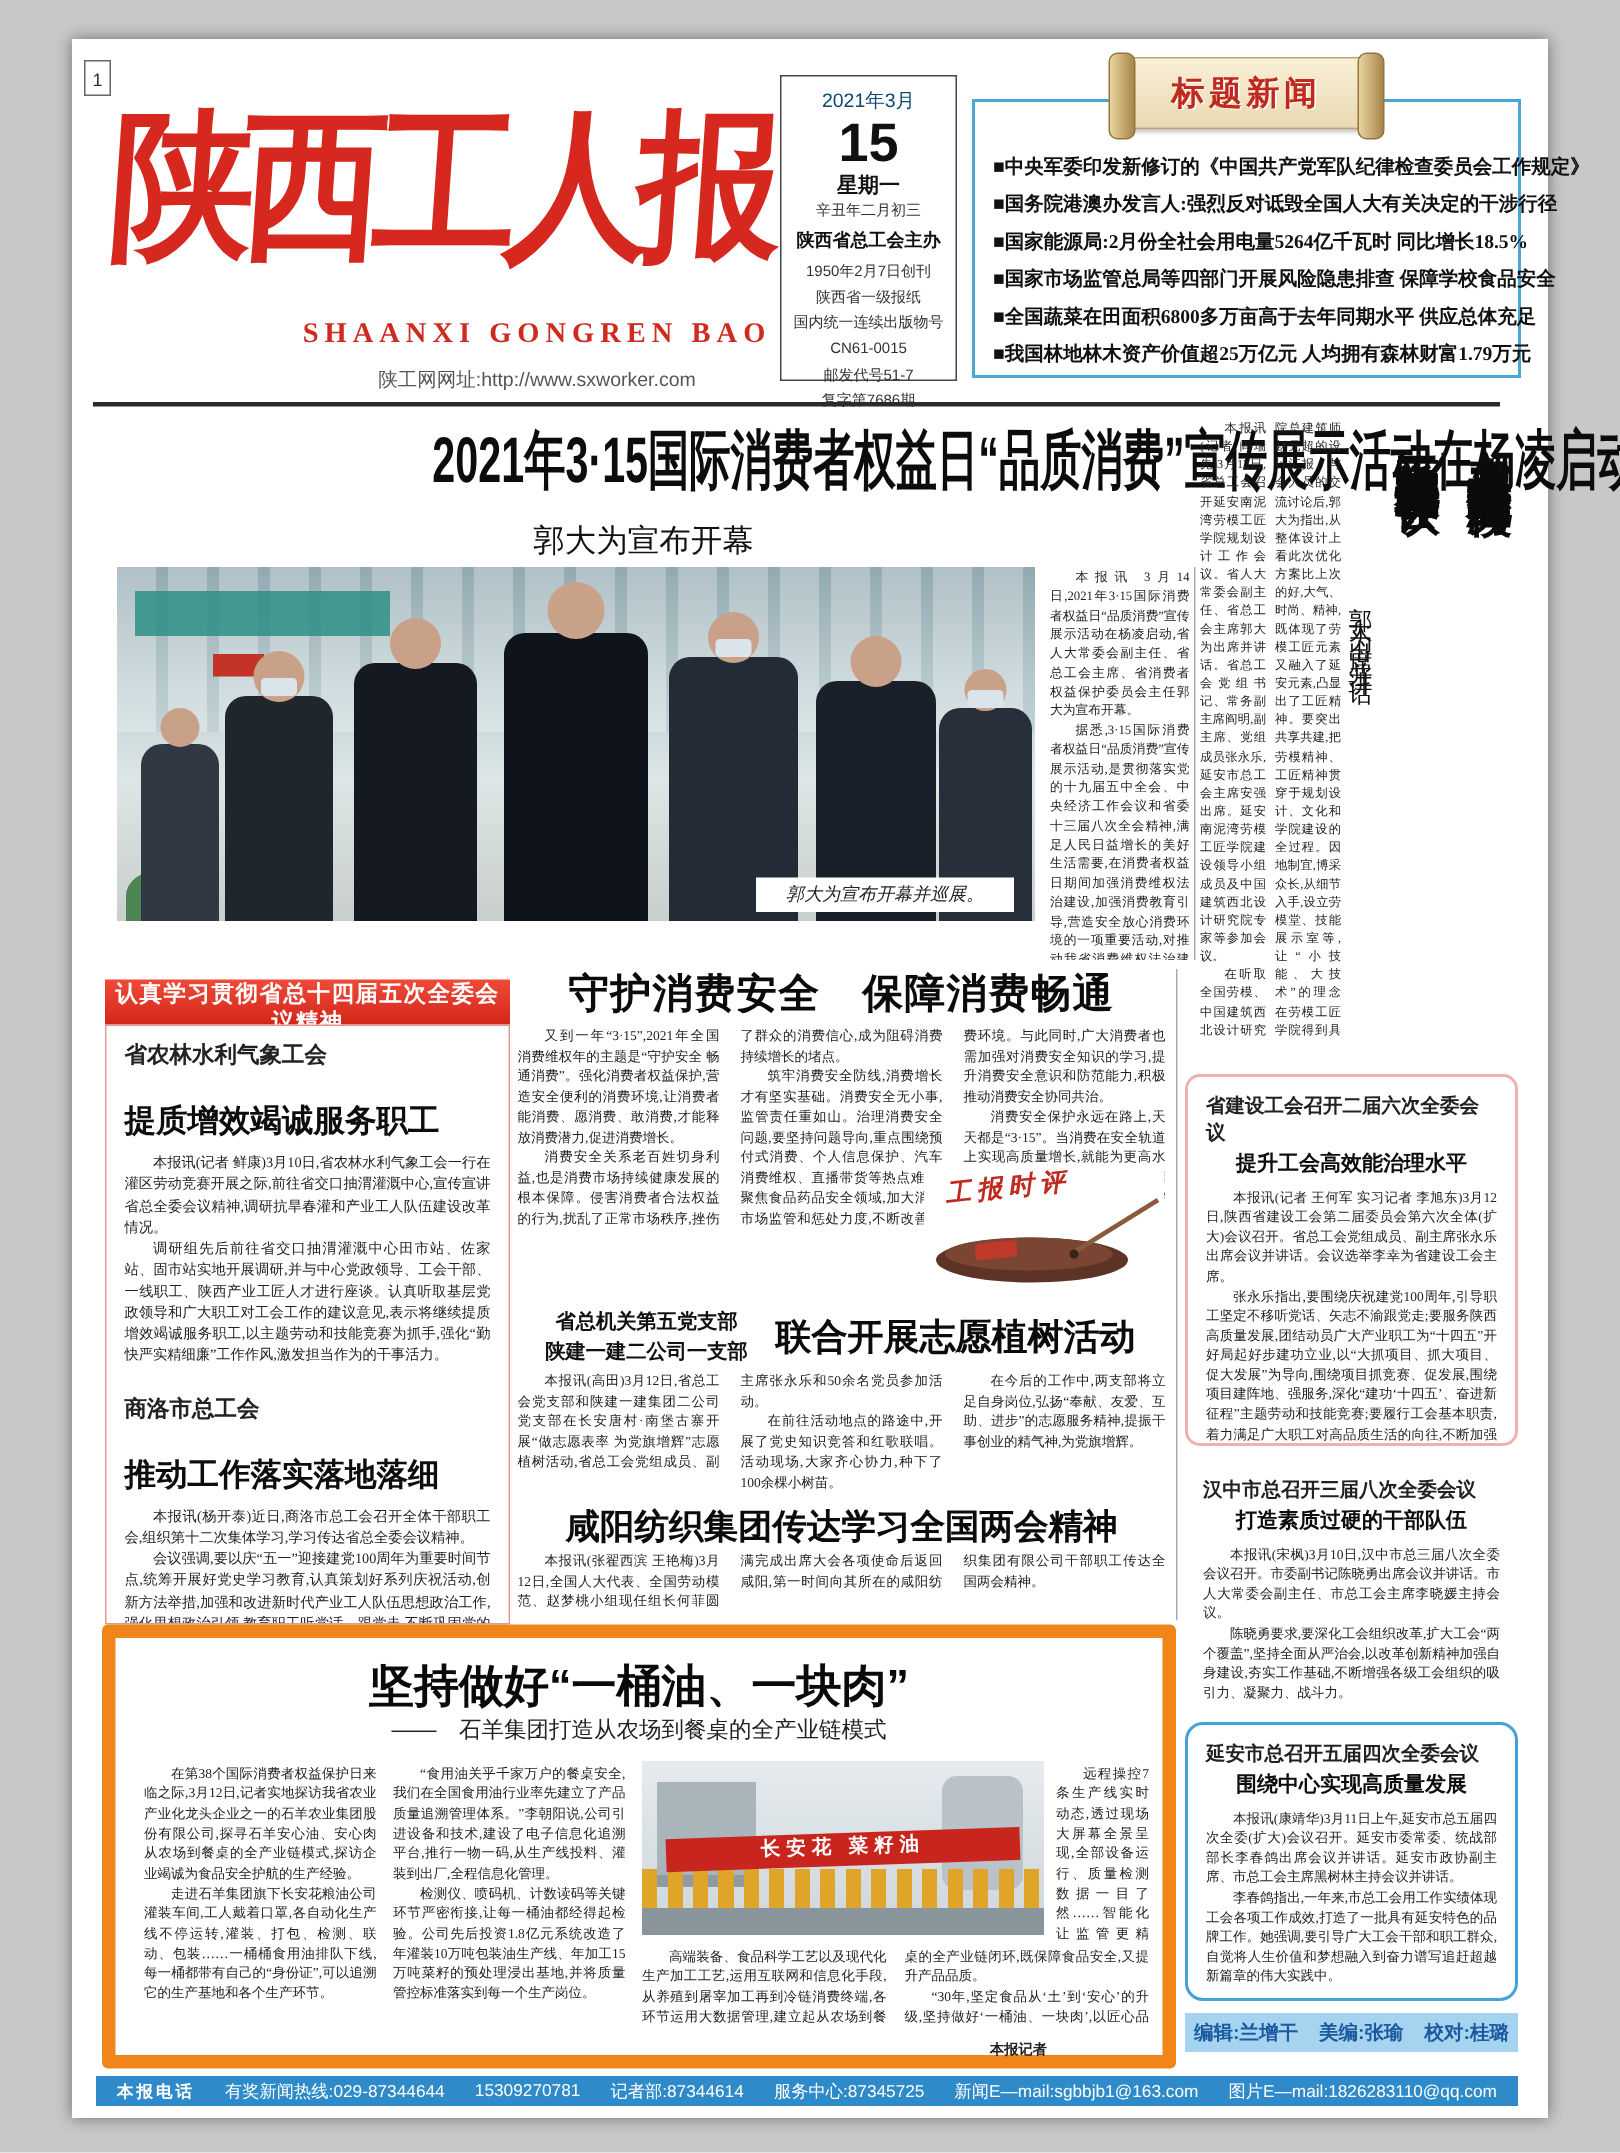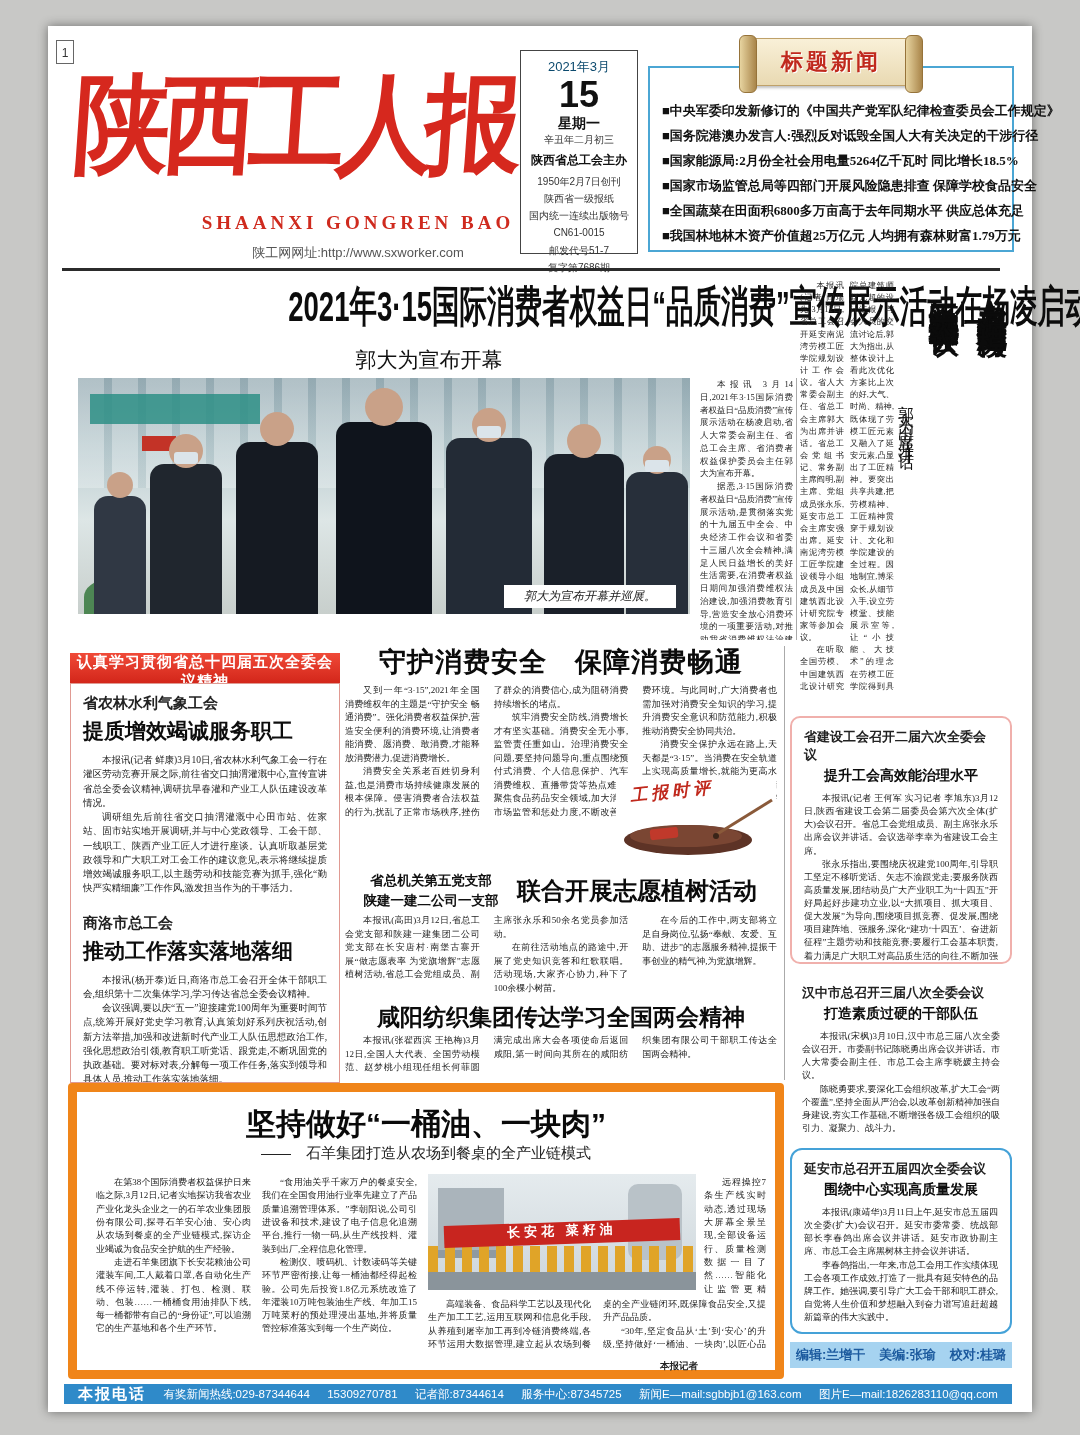--- a/index.html
+++ b/index.html
@@ -74,21 +74,21 @@
   .nnw-deck { left:848px; top:366px; width:20px; height:250px; font:16px "Liberation Sans",sans-serif;
            color:#111; letter-spacing:7px;}
 
   
   .red-banner { left:22px; top:627px; width:270px; height:30px; text-align:center; line-height:30px;
            background:linear-gradient(180deg,#f04a38,#d3261a); color:#fff;
            font:bold 15px "Liberation Sans",sans-serif; letter-spacing:1px;}
   .left-box { left:22px; top:657px; width:270px; height:400px; border:1px solid #e09a92;
            padding:10px 12px; overflow:hidden;}
   .kicker { font:bold 15px "Liberation Sans",sans-serif; color:#222;}
-  .art-h { font:bold 21px "Liberation Sans",sans-serif; color:#0d0d0d; margin:4px 0 8px;}
+  .art-h { font:bold 21px "Liberation Sans",sans-serif; color:#0d0d0d; margin:20px 0 8px;}
   .bodytxt p { font-size:9.5px; line-height:1.5; text-align:justify; text-indent:2em; color:#222;}
   .gap18 { height:18px; }
 
   
   .mid-h1 { left:297px; top:618px; width:432px; text-align:center;
            font:bold 27px "Liberation Sans",sans-serif; color:#0b0b0b; letter-spacing:1px;}
   .cols3 { column-count:3; column-gap:14px; overflow:hidden;}
   .cols3 p { font-size:9px; line-height:1.5; text-align:justify; text-indent:2em; color:#222;}
   .mid-b1 { left:297px; top:658px; width:432px; height:184px;}
   .stamp { left:568px; top:750px; width:160px; height:92px; background:#fff;}
@@ -135,21 +135,21 @@
   .f-banner { position:absolute; left:16px; top:48px; width:236px; height:22px; background:#c8251f;
            transform:rotate(-2deg); color:#fff; text-align:center; line-height:22px;
            font:bold 13px "Liberation Sans",sans-serif; letter-spacing:4px;}
   .f-reporter { left:520px; top:1334px; width:130px; text-align:right;
            font:bold 9.5px "Liberation Sans",sans-serif; color:#222;}
 
   
   .footer { left:16px; top:1358px; width:948px; height:20px; background:#2f8ac9; color:#fff;
            display:flex; align-items:center; padding:0 14px; gap:0;
            font:11.5px "Liberation Sans",sans-serif; justify-content:space-between;}
-  .footer .lab { font-weight:bold; font-size:15px; letter-spacing:2px;}
+  .footer .lab { font-weight:bold; font-size:11px; letter-spacing:2px;}
 </style>
 </head>
 <body>
 
 <div class="page">
 
   <div class="abs pageno">1</div>
   <div class="abs mast-title">陕西工人报</div>
   <div class="abs mast-pinyin">SHAANXI GONGREN BAO</div>
   <div class="abs mast-web">陕工网网址:http://www.sxworker.com</div>

